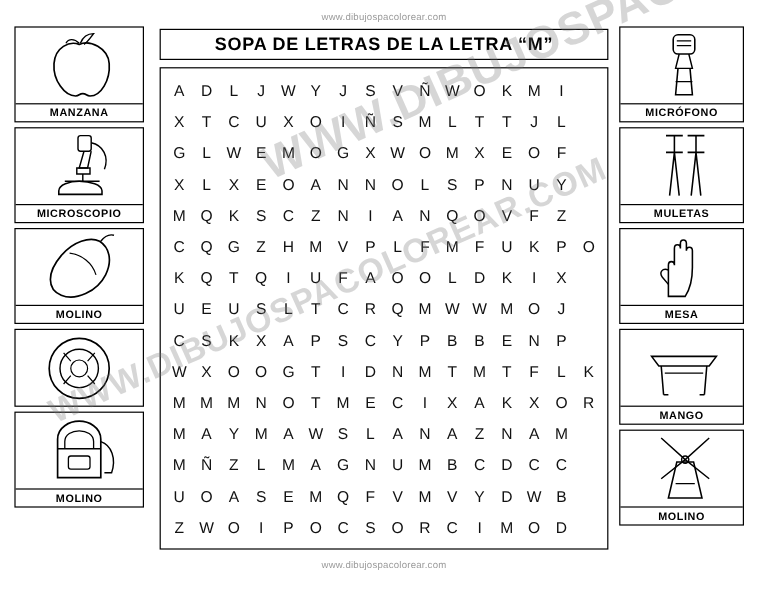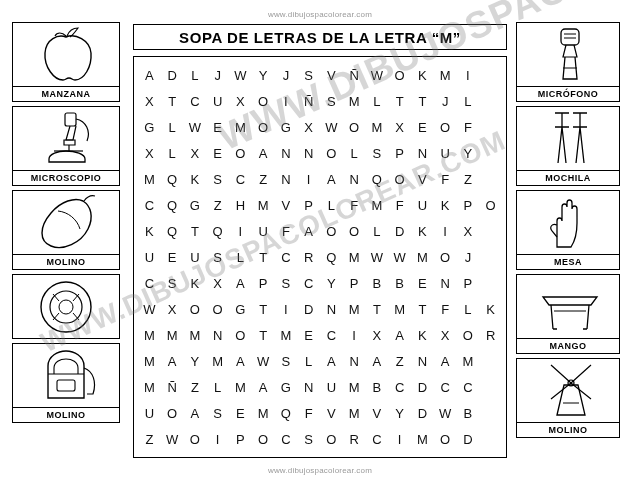--- a/index.html
+++ b/index.html
@@ -240,21 +240,21 @@
       <div class="cap">MICRÓFONO</div>
     </div>
 
     <div class="card">
       <div class="art">
         <svg width="106" height="63" viewBox="0 0 106 63">
           <path d="M38 6 L52 6 M45 6 L45 20 M38 20 L52 20 M45 20 L41 56 M45 20 L49 56" fill="none" stroke="#000" stroke-width="1.3"></path>
           <path d="M56 6 L70 6 M63 6 L63 20 M56 20 L70 20 M63 20 L59 56 M63 20 L67 56" fill="none" stroke="#000" stroke-width="1.3"></path>
         </svg>
       </div>
-      <div class="cap">MOCHILA</div>
+      <div class="cap">MULETAS</div>
     </div>
 
     <div class="card">
       <div class="art">
         <svg width="106" height="63" viewBox="0 0 106 63">
           <path d="M40 56 L40 30 C40 26 45 26 45 30 L45 16 C45 12 50 12 50 16 L50 12 C50 8 55 8 55 12 L55 18 C55 14 60 14 60 18 L60 32 C60 44 58 50 54 56 Z" fill="none" stroke="#000" stroke-width="1.3"></path>
           <path d="M40 34 C35 32 32 36 35 40 L40 46" fill="none" stroke="#000" stroke-width="1.2"></path>
         </svg>
       </div>
       <div class="cap">MESA</div>

